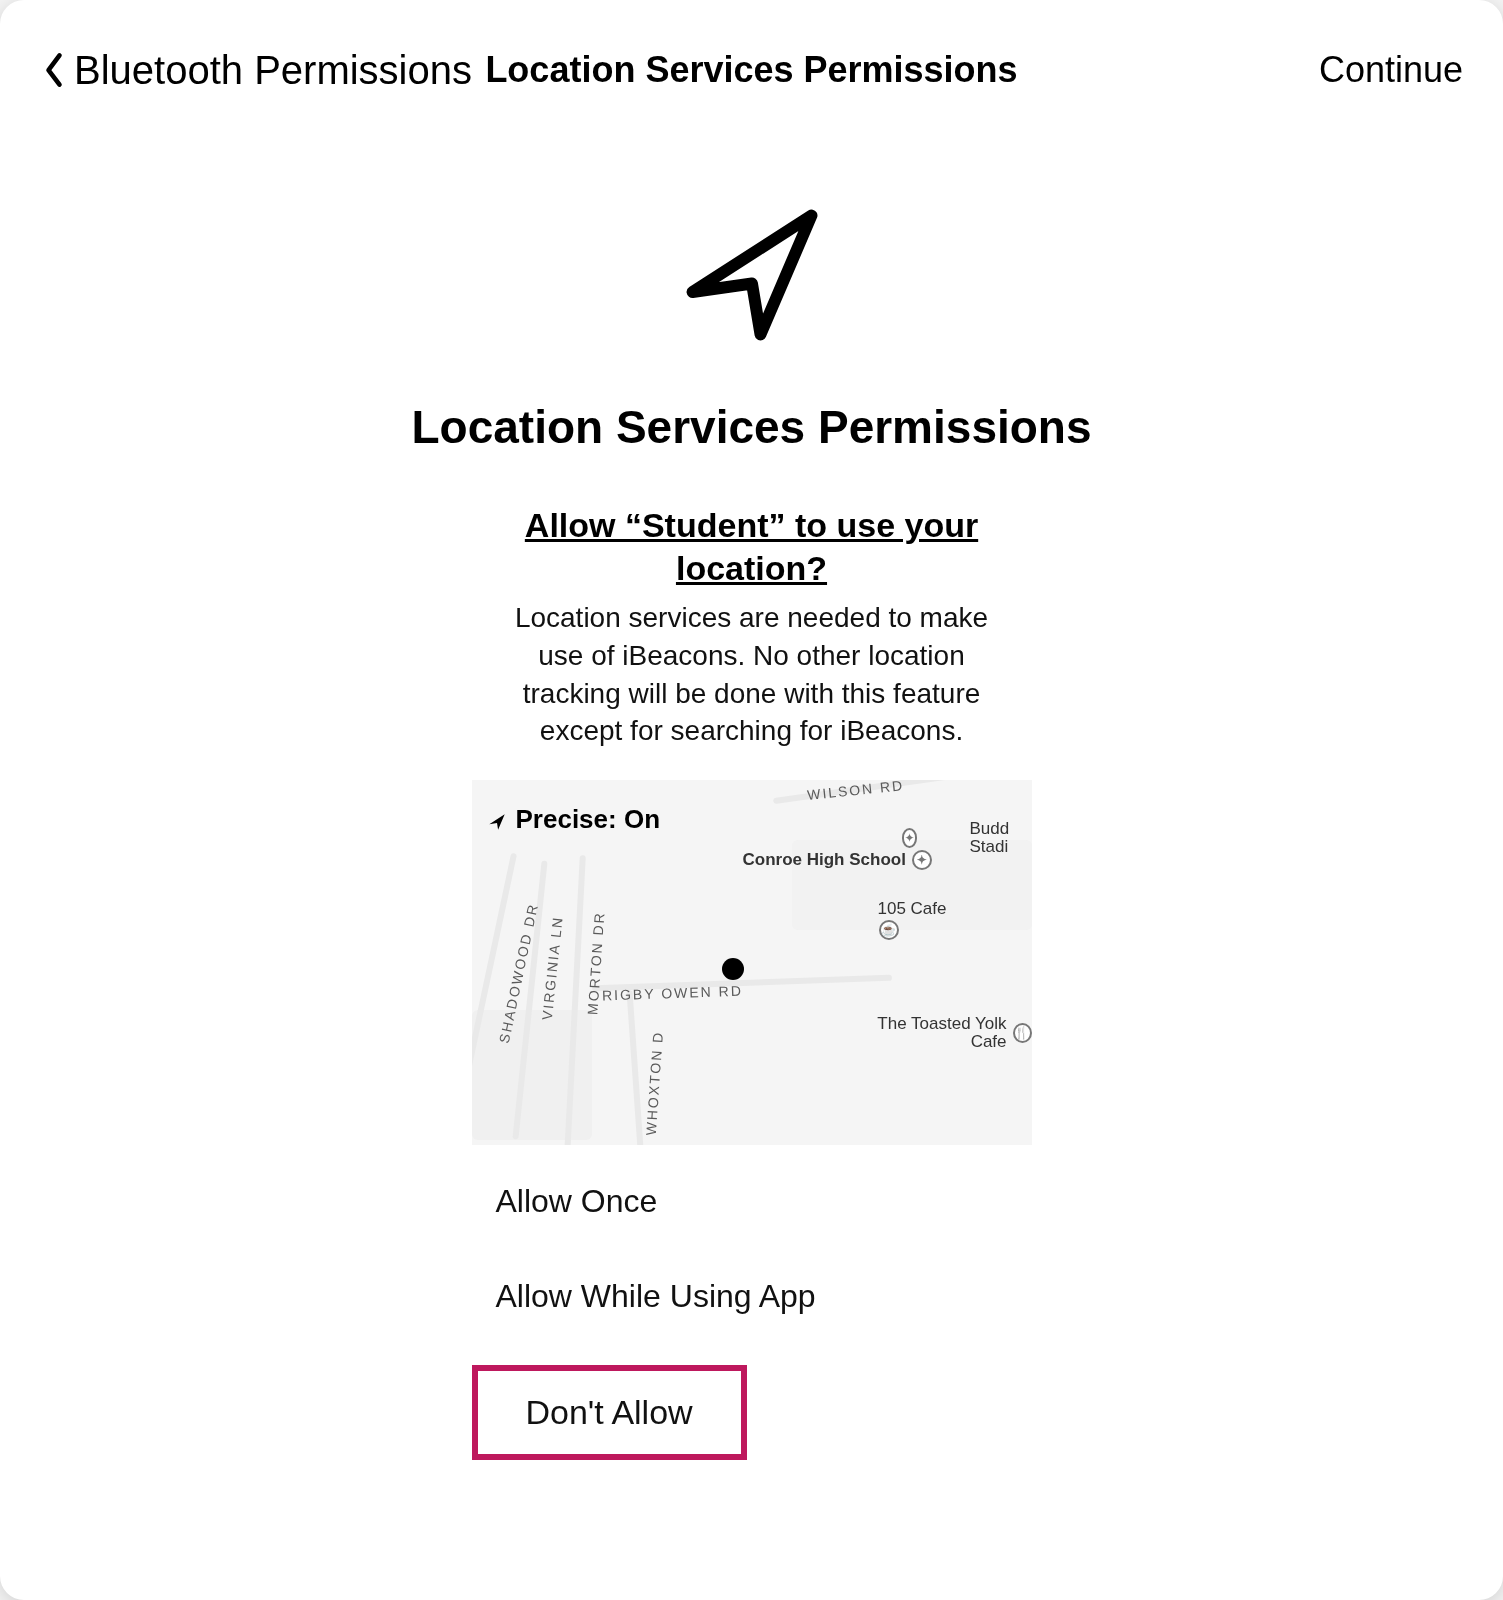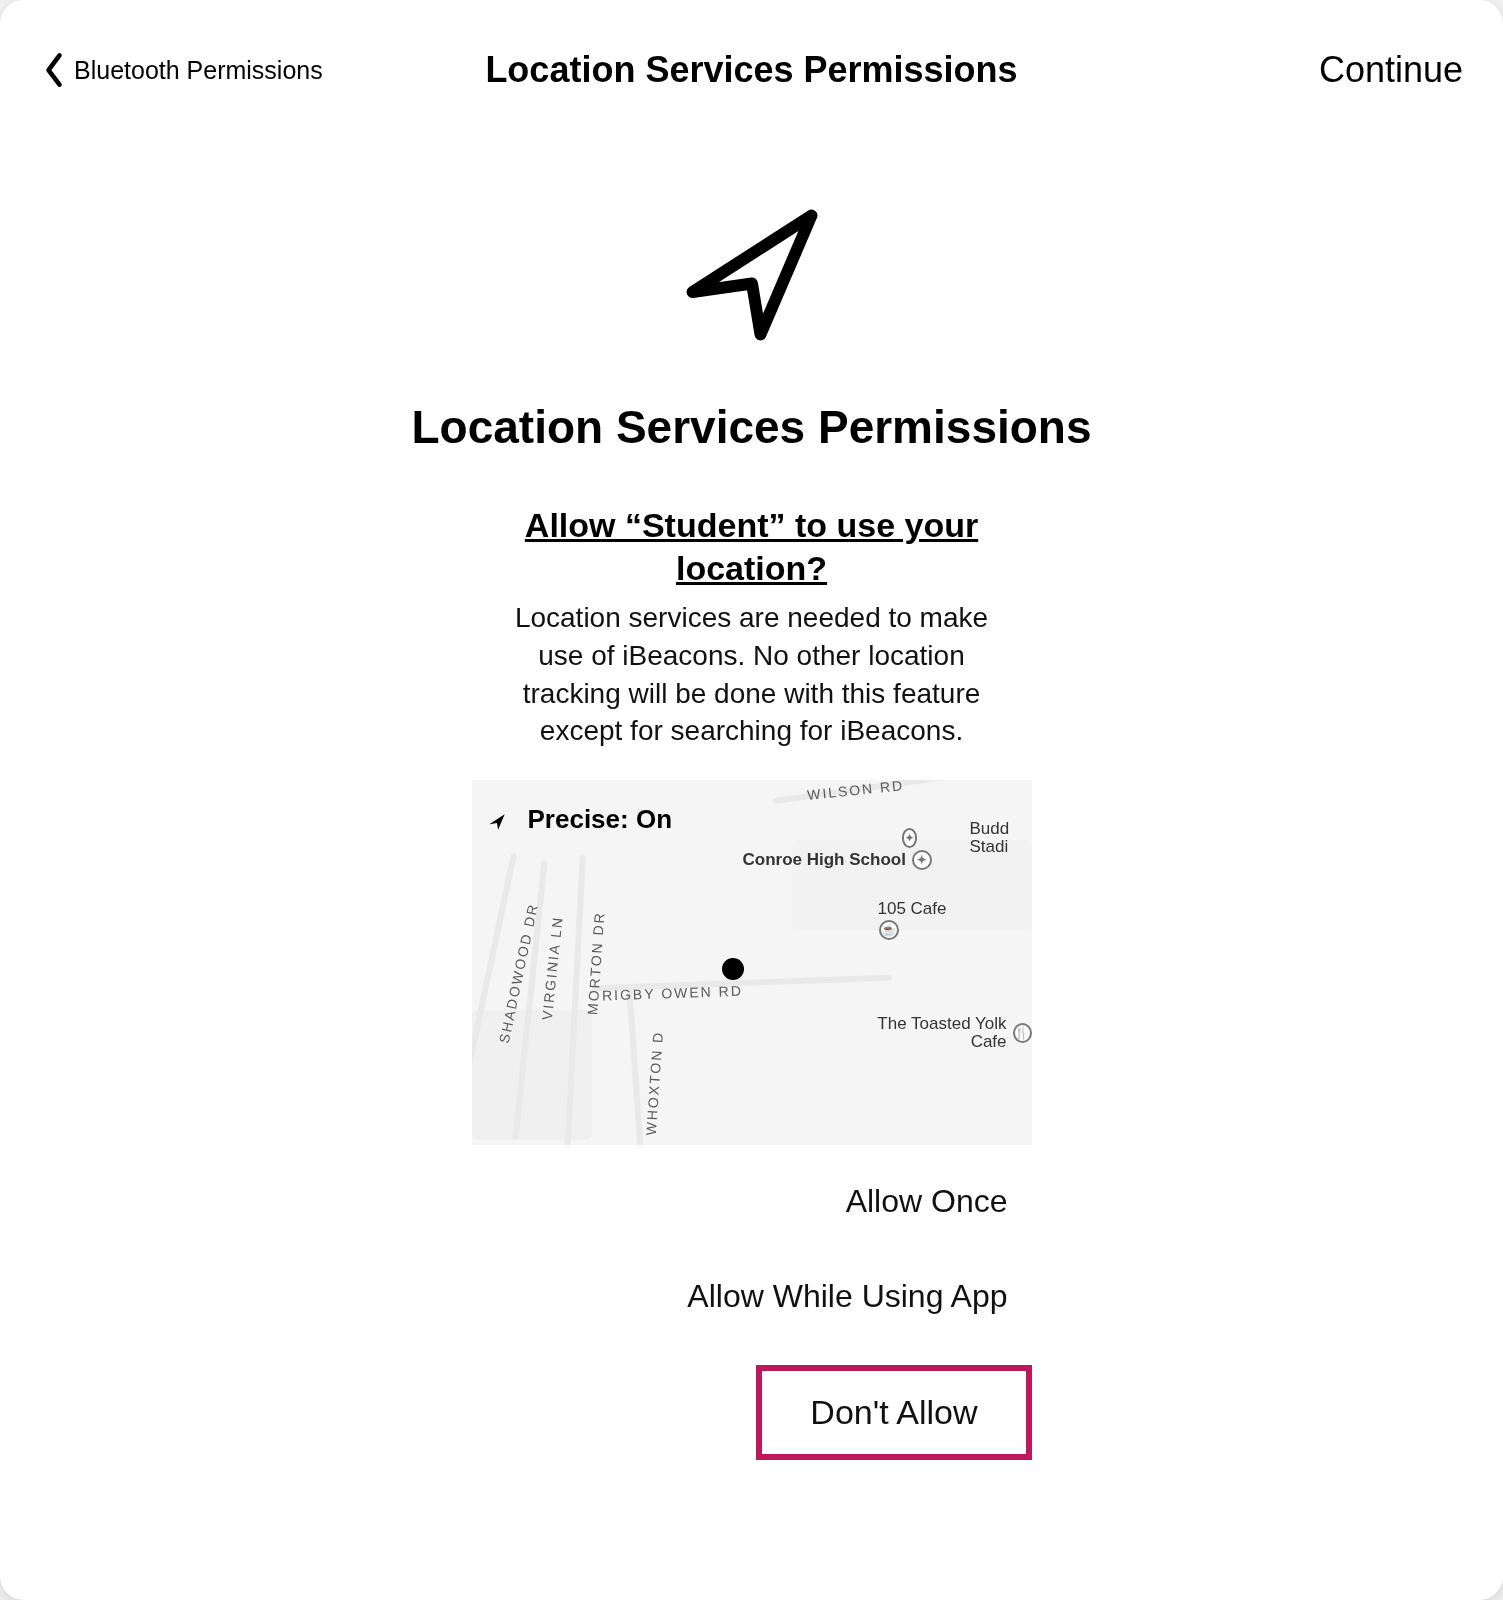--- a/index.html
+++ b/index.html
@@ -34,21 +34,21 @@
     gap: 6px;
   }
   .chevron-left {
     width: 28px;
     height: 40px;
     display: flex;
     align-items: center;
     justify-content: center;
   }
   .nav-back-label {
-    font-size: 25px;
+    font-size: 40px;
     font-weight: 400;
     color: #000;
   }
   .nav-title {
     font-size: 36px;
     font-weight: 700;
     color: #000;
     position: absolute;
     left: 50%;
     transform: translateX(-50%);
@@ -113,21 +113,21 @@
     margin: 30px auto 0;
     background: #fff;
     overflow: hidden;
   }
   .precise-badge {
     position: absolute;
     top: 24px;
     left: 14px;
     display: flex;
     align-items: center;
-    gap: 20px;
+    gap: 8px;
     font-size: 26px;
     font-weight: 700;
     color: #000;
   }
   .precise-badge .loc-arrow {
     width: 22px; height: 22px;
   }
   .road {
     position: absolute;
     background: #e9e9e9;
@@ -172,21 +172,21 @@
   .soft-block {
     position:absolute; background:#f0f0f0; border-radius:6px;
   }
 
   
   .options {
     width: 560px;
     margin: 30px auto 0;
     display: flex;
     flex-direction: column;
-    align-items: flex-end;
+    align-items: flex-start;
     gap: 42px;
   }
   .opt-btn {
     font-size: 32px;
     color: #111;
     background: transparent;
     border: none;
     padding: 8px 24px;
     cursor: pointer;
   }

